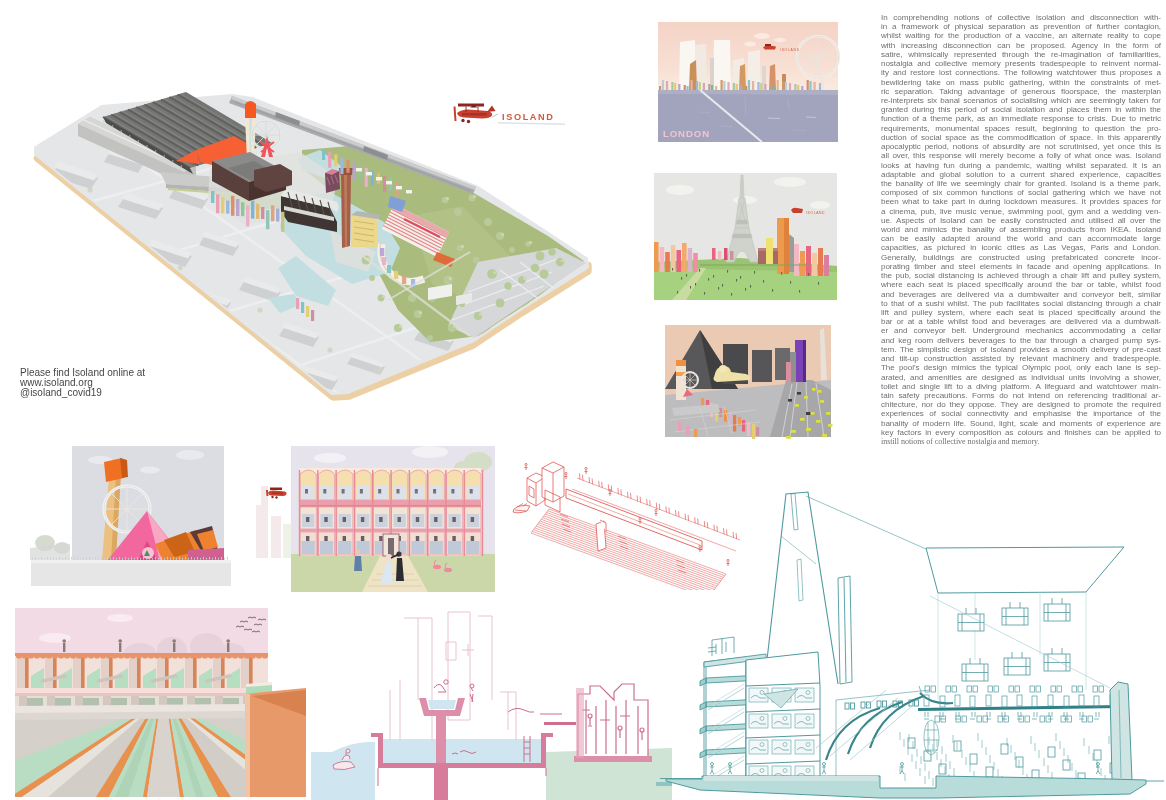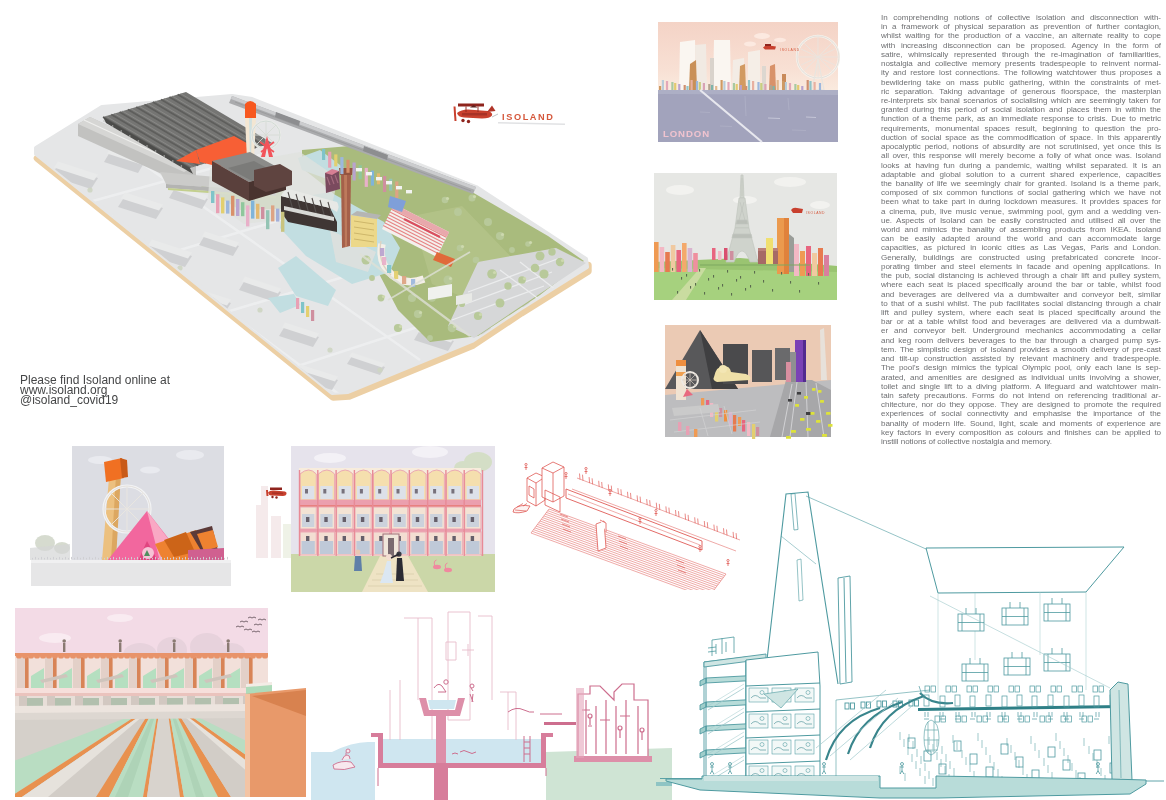--- a/index.html
+++ b/index.html
@@ -1,22 +1,22 @@
 <!DOCTYPE html>
 <html><head><meta charset="utf-8">
 <style>
   html,body{margin:0;padding:0;background:#ffffff;}
   body{width:1166px;height:800px;position:relative;overflow:hidden;
        font-family:"Liberation Sans", sans-serif;}
   svg{position:absolute;display:block;}
   #essay{position:absolute;left:861px;top:13px;width:280px;color:#6f7073;
         font-size:8.05px;letter-spacing:-0.05px;margin-left:20px;}
   #essay div{height:9.22px;line-height:9.22px;text-align:justify;text-align-last:justify;white-space:nowrap;}
-  #essay div.ll{text-align-last:left;}
-  #contact{position:absolute;left:20px;top:376px;color:#454647;font-size:12px;line-height:9.9px;}
+  #essay div.ll{text-align-last:left;font-family:Liberation Serif, serif;}
+  #contact{position:absolute;left:20px;top:368px;color:#454647;font-size:10px;line-height:9.9px;}
 </style></head>
 <body>
 
 <div id="essay">
 <div>In comprehending notions of collective isolation and disconnection with-</div>
 <div>in a framework of physical separation as prevention of further contagion,</div>
 <div>whilst waiting for the production of a vaccine, an alternate reality to cope</div>
 <div>with increasing disconnection can be proposed. Agency in the form of</div>
 <div>satire, whimsically represented through the re-imagination of familiarities,</div>
 <div>nostalgia and collective memory presents tradespeople to reinvent normal-</div>

